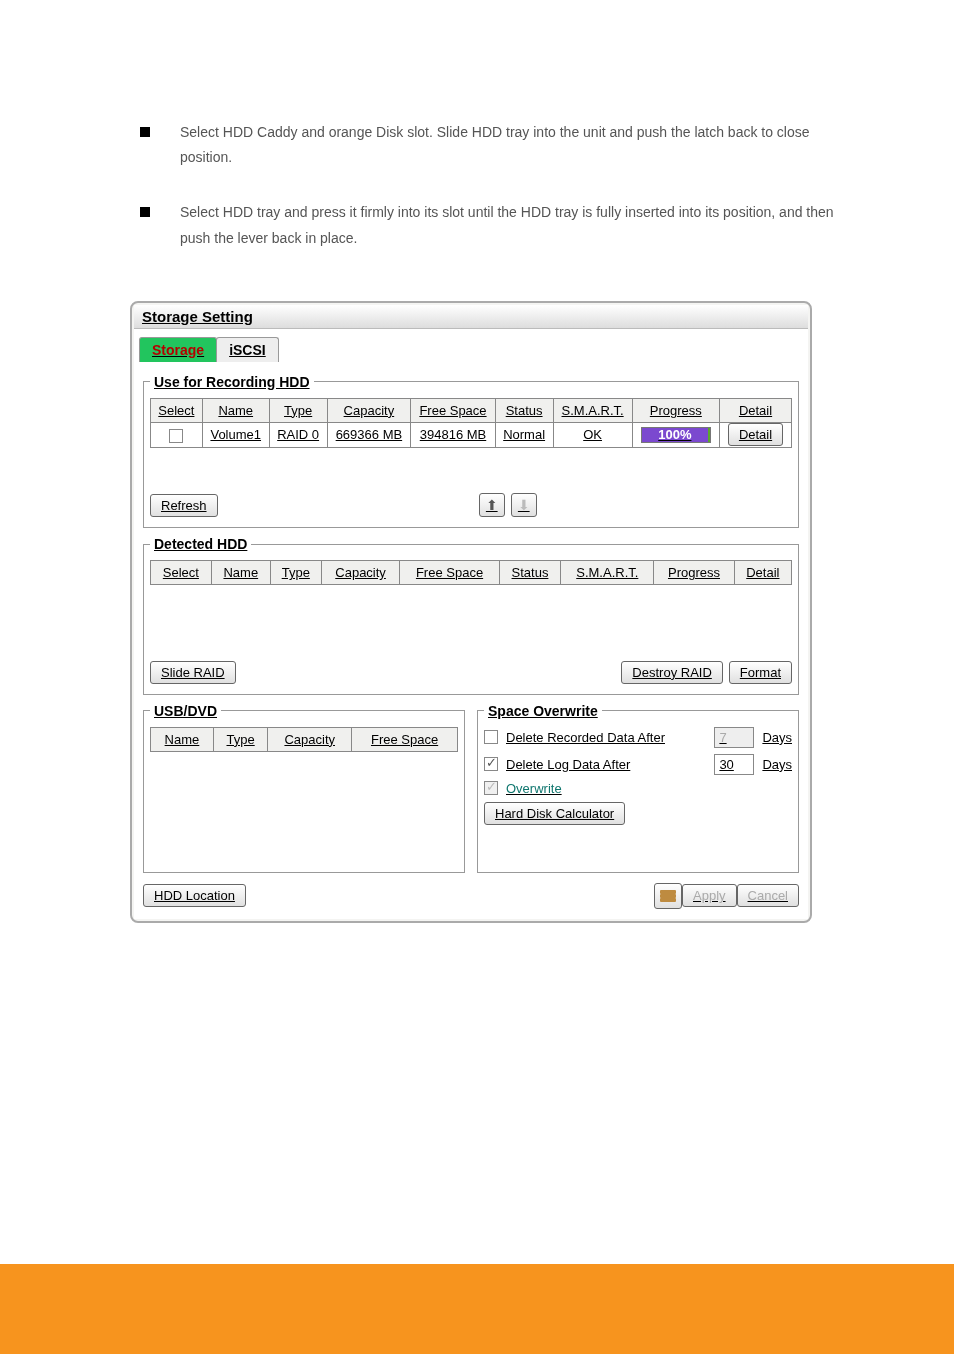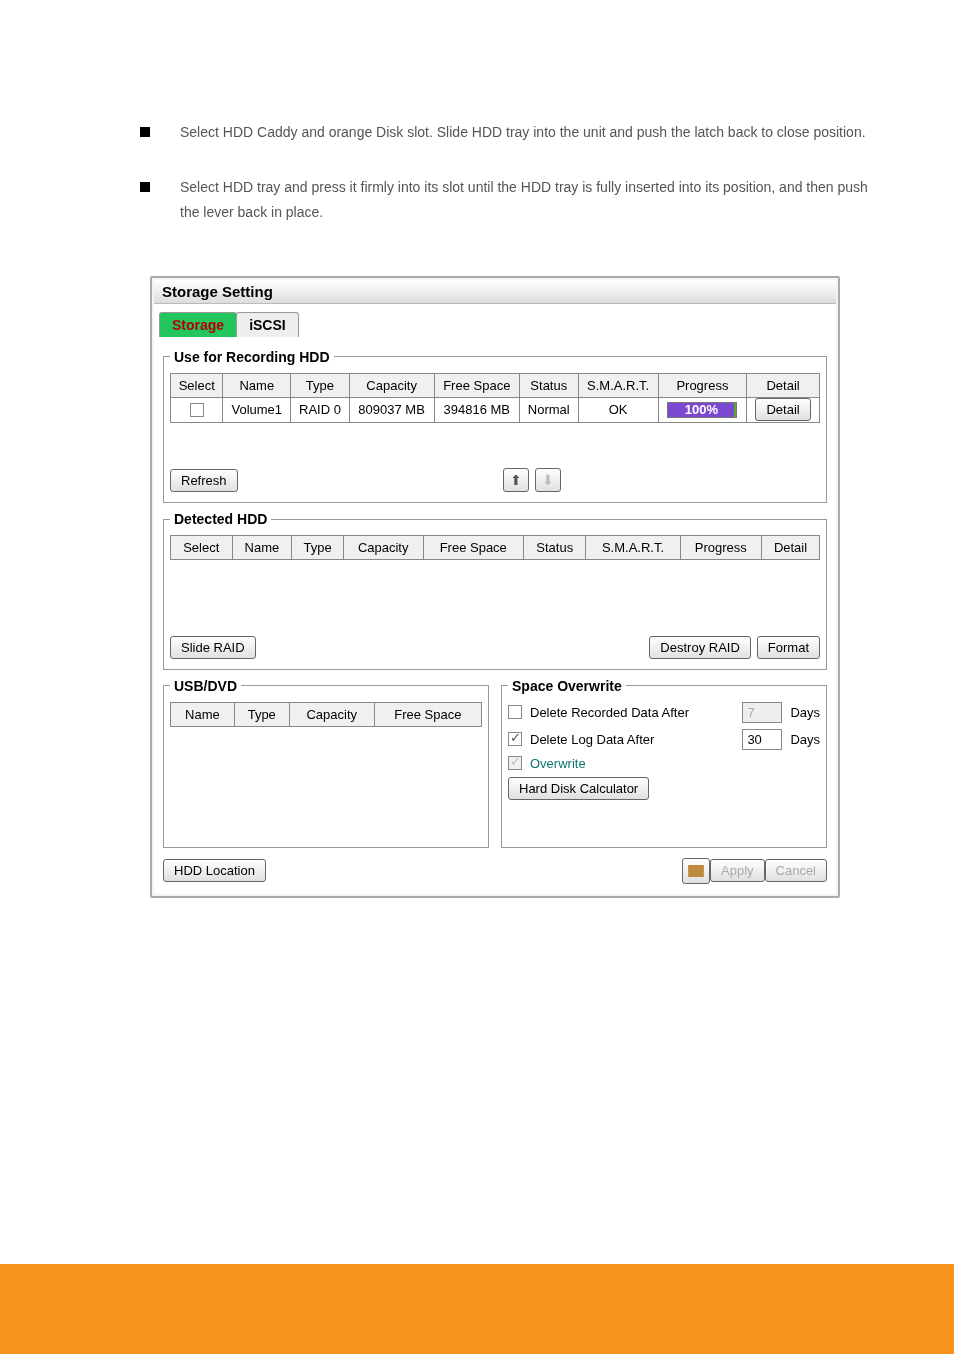--- a/index.html
+++ b/index.html
@@ -6,21 +6,21 @@
   body {
     font-family: Arial, sans-serif;
     background: #fff;
     width: 954px;
     height: 1354px;
     position: relative;
     font-size: 14px;
     color: #000;
   }
   .page {
-    padding: 120px 84px 0 100px;
+    padding: 120px 112px 0 100px;
   }
   .bullet-section {
     margin-bottom: 50px;
     padding-left: 40px;
   }
   .bullet-item {
     display: flex;
     margin-bottom: 30px;
     color: #555;
     line-height: 1.8;
@@ -29,25 +29,26 @@
     width: 10px;
     height: 10px;
     background: #000;
     margin-top: 7px;
     margin-right: 30px;
     flex-shrink: 0;
   }
   .bullet-text { flex: 1; }
 
   .screenshot {
-    margin: 10px 30px 0 50px;
+    margin: 10px 30px 0 30px;
     border: 2px solid #aaa;
     background: #f4f4f2;
-    border-radius: 2px;
+    border-radius: 8px;
     padding: 2px;
+    text-decoration: underline;
   }
   .title-bar {
     background: linear-gradient(#fff, #ddd);
     font-weight: bold;
     padding: 3px 8px;
     font-size: 15px;
     border-bottom: 1px solid #bbb;
   }
   .inner {
     background: #fff;
@@ -264,21 +265,21 @@
               <th>S.M.A.R.T.</th>
               <th>Progress</th>
               <th>Detail</th>
             </tr>
           </thead>
           <tbody>
             <tr>
               <td><span class="checkbox"></span></td>
               <td>Volume1</td>
               <td>RAID 0</td>
-              <td>809037 MB</td>
+              <td>669366 MB</td>
               <td>394816 MB</td>
               <td>Normal</td>
               <td>OK</td>
               <td>
                 <div class="progress-cell">
                   <div class="progress-fill">100%</div>
                 </div>
               </td>
               <td><span class="btn">Detail</span></td>
             </tr>

